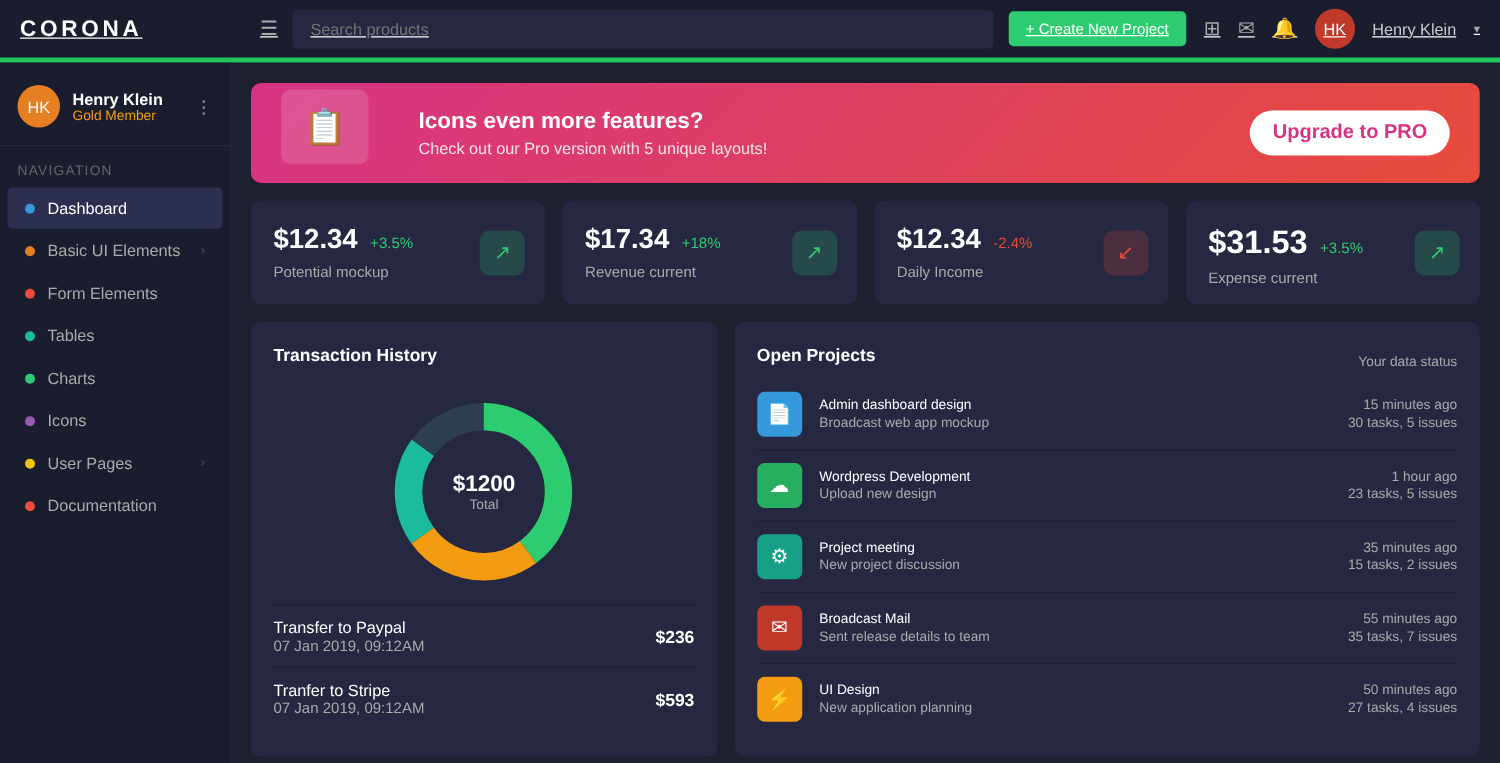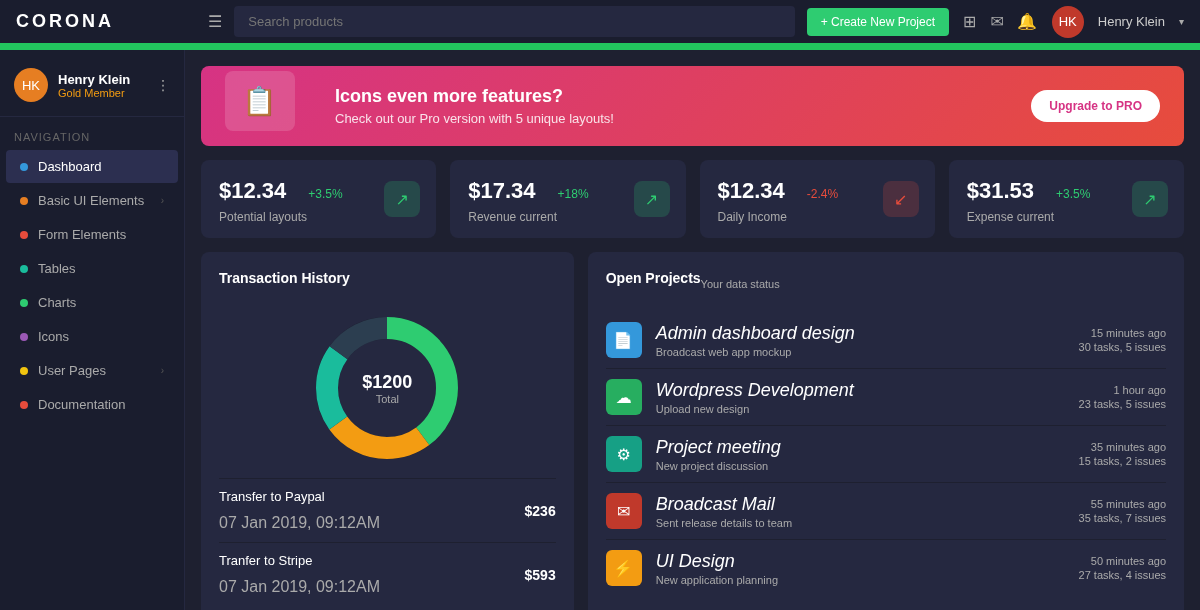--- a/index.html
+++ b/index.html
@@ -1,19 +1,19 @@
 <!DOCTYPE html>
 <html><head>
   <meta charset="utf-8">
   <style>
     * { margin: 0; padding: 0; box-sizing: border-box; }
     body { background: #1a1d2e; color: #fff; font-family: 'Segoe UI', sans-serif; width: 1200px; height: 610px; overflow: hidden; display: flex; flex-direction: column; }
 
     
-    .topbar { display: flex; align-items: center; background: #1a1d2e; height: 50px; padding: 0 16px; gap: 12px; border-bottom: 7px solid #22c55e; }
+    .topbar { display: flex; align-items: center; background: #1a1d2e; height: 50px; padding: 0 16px; gap: 12px; border-bottom: 4px solid #22c55e; text-decoration: underline; }
     .logo { font-size: 18px; font-weight: 700; letter-spacing: 3px; color: #fff; width: 180px; }
     .hamburger { color: #aaa; cursor: pointer; font-size: 16px; }
     .search-bar { flex: 1; background: #252840; border: none; border-radius: 4px; padding: 8px 14px; color: #aaa; font-size: 13px; outline: none; }
     .topbar-right { display: flex; align-items: center; gap: 14px; margin-left: auto; }
     .btn-create { background: #2ecc71; color: #fff; border: none; border-radius: 4px; padding: 7px 14px; font-size: 12px; cursor: pointer; white-space: nowrap; text-align: right; }
     .icon-btn { color: #aaa; cursor: pointer; font-size: 16px; }
     .avatar { width: 32px; height: 32px; border-radius: 50%; background: #c0392b; display: flex; align-items: center; justify-content: center; font-size: 13px; color: #fff; overflow: hidden; }
     .user-name { font-size: 13px; color: #ccc; cursor: pointer; }
     .chevron { font-size: 10px; color: #aaa; }
 
@@ -35,26 +35,26 @@
 
     
     .main { flex: 1; overflow-y: auto; background: #1e2030; padding: 16px; display: flex; flex-direction: column; gap: 14px; }
 
     
     .promo-banner { background: linear-gradient(135deg, #d63384, #e74c3c); border-radius: 8px; padding: 18px 24px; display: flex; align-items: center; gap: 20px; min-height: 80px; position: relative; overflow: hidden; }
     .promo-img { width: 90px; height: 70px; position: relative; }
     .promo-img-inner { width: 70px; height: 60px; background: rgba(255,255,255,0.15); border-radius: 8px; display: flex; align-items: center; justify-content: center; font-size: 28px; }
     .promo-text .title { font-size: 18px; font-weight: 700; color: #fff; }
     .promo-text .subtitle { font-size: 13px; color: rgba(255,255,255,0.85); margin-top: 4px; }
-    .promo-btn { margin-left: auto; background: #fff; color: #d63384; border: none; border-radius: 20px; padding: 9px 18px; font-size: 12px; font-weight: 600; cursor: pointer; white-space: nowrap; }
+    .promo-btn { margin-left: auto; background: #fff; color: #d63384; border: none; border-radius: 20px; padding: 9px 18px; font-size: 16px; font-weight: 600; cursor: pointer; white-space: nowrap; }
 
     
     .stats-row { display: grid; grid-template-columns: repeat(4, 1fr); gap: 14px; }
     .stat-card { background: #252840; border-radius: 8px; padding: 18px 18px 14px; display: flex; flex-direction: column; gap: 6px; position: relative; }
-    .stat-change { font-size: 12px; margin-left: 18px; }
+    .stat-change { font-size: 12px; margin-left: 6px; }
     .stat-change.up { color: #2ecc71; }
     .stat-change.down { color: #e74c3c; }
     .stat-label { font-size: 12px; color: #aaa; }
     .stat-icon { position: absolute; right: 16px; top: 50%; transform: translateY(-50%); width: 36px; height: 36px; border-radius: 8px; display: flex; align-items: center; justify-content: center; font-size: 16px; }
     .stat-icon.green { background: rgba(46,204,113,0.2); color: #2ecc71; }
     .stat-icon.red { background: rgba(231,76,60,0.2); color: #e74c3c; }
 
     
     .bottom-row { display: grid; grid-template-columns: 1fr 1.6fr; gap: 14px; flex: 1; }
 
@@ -66,37 +66,37 @@
     .donut-container { display: flex; justify-content: center; align-items: center; margin: 10px 0; }
     .donut-wrapper { position: relative; width: 160px; height: 160px; }
     .donut-center { position: absolute; top: 50%; left: 50%; transform: translate(-50%,-50%); text-align: center; }
     .donut-center .amount { font-size: 18px; font-weight: 700; color: #fff; }
     .donut-center .label { font-size: 11px; color: #aaa; }
 
     
     .transaction-item { display: flex; align-items: center; padding: 10px 0; border-top: 1px solid #1e2030; }
     .transaction-info { flex: 1; }
     .transaction-info .t-name { font-size: 13px; font-weight: 500; color: #fff; }
-    .transaction-info .t-date { font-size: 16px; color: #aaa; margin-top: 10px; }
+    .transaction-info .t-date { font-size: 12px; color: #aaa; margin-top: 0; }
     .transaction-amount { font-size: 14px; font-weight: 600; color: #fff; }
 
     
     .projects-card { background: #252840; border-radius: 8px; padding: 18px; display: flex; flex-direction: column; }
-    .projects-header { display: flex; align-items: center; margin-bottom: 14px; }
+    .projects-header { display: flex; justify-content: space-between; align-items: center; }
     .data-status { font-size: 11px; color: #aaa; }
     .project-item { display: flex; align-items: center; gap: 14px; padding: 10px 0; border-bottom: 1px solid #1e2030; }
     .project-item:last-child { border-bottom: none; }
     .project-icon { width: 36px; height: 36px; border-radius: 6px; display: flex; align-items: center; justify-content: center; font-size: 16px; flex-shrink: 0; }
     .project-icon.blue { background: #3498db; }
     .project-icon.green { background: #27ae60; }
     .project-icon.teal { background: #16a085; }
     .project-icon.red { background: #c0392b; }
     .project-icon.yellow { background: #f39c12; }
     .project-info { flex: 1; }
-    .project-info .p-name { font-size: 18px; font-weight: 500; color: #fff; font-style: italic; }
+    .project-info .p-name { font-size: 11px; font-weight: 500; color: #fff; }
     .project-info .p-sub { font-size: 11px; color: #aaa; margin-top: 2px; }
     .project-meta { text-align: right; }
     .project-meta .p-time { font-size: 11px; color: #aaa; }
     .project-meta .p-tasks { font-size: 11px; color: #aaa; margin-top: 2px; }
 
     ::-webkit-scrollbar { width: 4px; }
     ::-webkit-scrollbar-track { background: transparent; }
     ::-webkit-scrollbar-thumb { background: #444; border-radius: 2px; }
   </style>
 </head>
@@ -179,42 +179,42 @@
       </div>
       <button class="promo-btn">Upgrade to PRO</button>
     </div>
 
     <div class="stats-row" id="stats-container">
         <div class="stat-card">
     <div style="display:flex;align-items:baseline;gap:4px;">
       <span style="font-size:22px;font-weight:700;color:#fff">$12.34</span>
       <span class="stat-change up">+3.5%</span>
     </div>
-    <div class="stat-label">Potential layouts</div>
+    <div class="stat-label">Potential mockup</div>
     <div class="stat-icon green">↗</div>
   </div>
         <div class="stat-card">
     <div style="display:flex;align-items:baseline;gap:4px;">
       <span style="font-size:22px;font-weight:700;color:#fff">$17.34</span>
       <span class="stat-change up">+18%</span>
     </div>
     <div class="stat-label">Revenue current</div>
     <div class="stat-icon green">↗</div>
   </div>
         <div class="stat-card">
     <div style="display:flex;align-items:baseline;gap:4px;">
       <span style="font-size:22px;font-weight:700;color:#fff">$12.34</span>
       <span class="stat-change down">-2.4%</span>
     </div>
     <div class="stat-label">Daily Income</div>
     <div class="stat-icon red">↙</div>
   </div>
         <div class="stat-card">
     <div style="display:flex;align-items:baseline;gap:4px;">
-      <span style="font-size:22px;font-weight:700;color:#fff">$31.53</span>
+      <span style="font-size:26px;font-weight:700;color:#fff">$31.53</span>
       <span class="stat-change up">+3.5%</span>
     </div>
     <div class="stat-label">Expense current</div>
     <div class="stat-icon green">↗</div>
   </div>
       </div>
 
     <div class="bottom-row">
 
       <div class="transaction-card">

